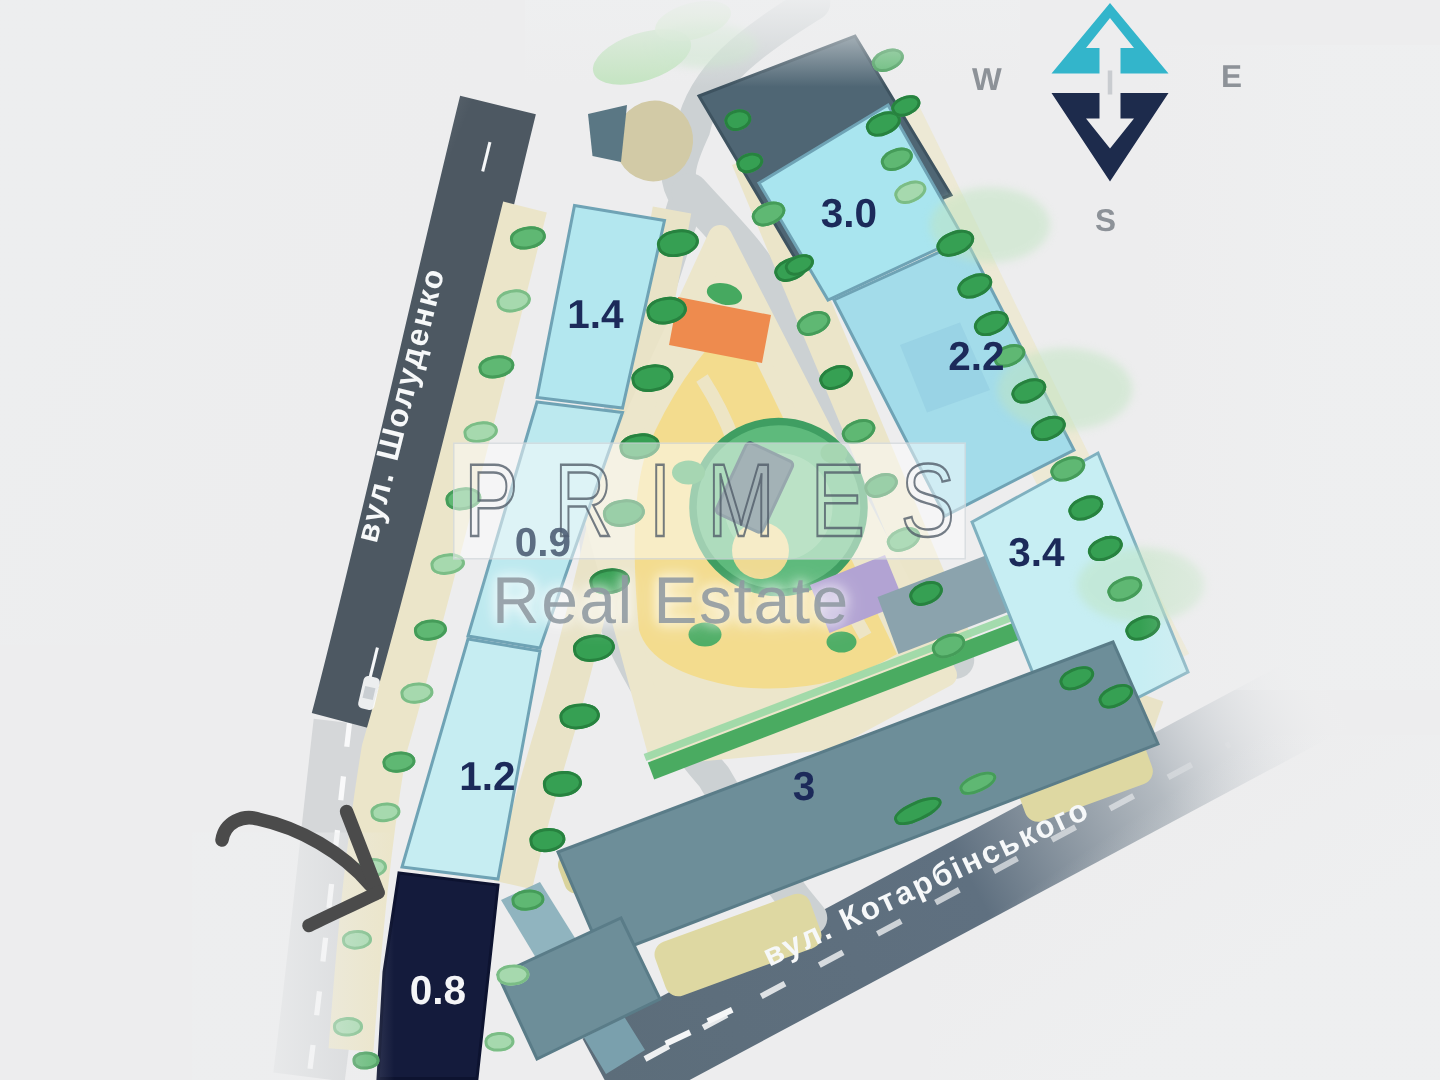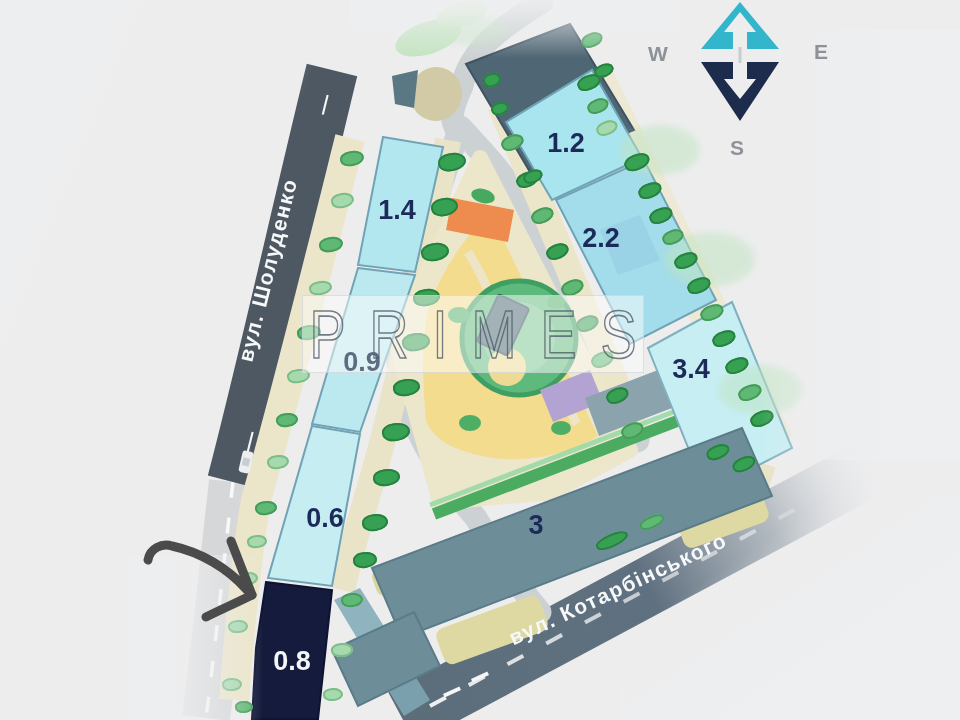--- a/index.html
+++ b/index.html
@@ -207,38 +207,39 @@
       <div class="tree" style="left: 483px; top: 73px; width: 18px; height: 14px; background: rgb(54, 160, 83); box-shadow: rgb(39, 130, 63) 0px 0px 0px 2px inset; transform: rotate(-20deg);"></div>
       <div class="tree" style="left: 491px; top: 101.5px; width: 18px; height: 13px; background: rgb(54, 160, 83); box-shadow: rgb(39, 130, 63) 0px 0px 0px 2px inset; transform: rotate(-20deg);"></div>
       <div class="tree" style="left: 523px; top: 169.5px; width: 20px; height: 13px; background: rgb(54, 160, 83); box-shadow: rgb(39, 130, 63) 0px 0px 0px 2px inset; transform: rotate(-24deg);"></div>
       <div class="tree" style="left: 595px; top: 533.5px; width: 34px; height: 13px; background: rgb(54, 160, 83); box-shadow: rgb(39, 130, 63) 0px 0px 0px 2px inset; transform: rotate(-25deg);"></div>
       <div class="tree" style="left: 639px; top: 516px; width: 26px; height: 12px; background: rgb(95, 184, 115); box-shadow: rgb(69, 156, 89) 0px 0px 0px 2px inset; transform: rotate(-25deg);"></div>
     </div>
 
   <div id="wm-band" class="abs">
     <span id="wm-brand">PRIMES</span>
   </div>
+  <div id="wm-sub" class="abs">Real Estate</div>
 
   <div id="street-sholudenko" class="abs street">вул. Шолуденко</div>
   <div id="street-kotarbinskogo" class="abs street">вул. Котарбінського</div>
   <span class="street-dash" style="left:314px;top:93px;transform:rotate(-76deg);">—</span>
   <span class="street-dash" style="left:239px;top:430px;transform:rotate(-76deg);">—</span>
 
   <div id="fade-tl" class="fade"></div>
   <div id="fade-top" class="fade"></div>
   <div id="fade-right" class="fade"></div>
   <div id="fade-br" class="fade"></div>
   <div id="fade-bl" class="fade"></div>
 
   <div class="abs blabel" style="left:397px;top:210px;">1.4</div>
   <div class="abs blabel muted" style="left:362px;top:362px;">0.9</div>
-  <div class="abs blabel" style="left:325px;top:518px;">0.6</div>
+  <div class="abs blabel" style="left:325px;top:518px;">1.2</div>
   <div class="abs blabel light" style="left:292px;top:661px;">0.8</div>
-  <div class="abs blabel" style="left:566px;top:143px;">1.2</div>
-  <div class="abs blabel" style="left:601px;top:238px;">2.2</div>
+  <div class="abs blabel" style="left:566px;top:143px;">3.0</div>
+  <div class="abs blabel" style="left:651px;top:238px;">2.2</div>
   <div class="abs blabel" style="left:691px;top:369px;">3.4</div>
   <div class="abs blabel" style="left:536px;top:525px;">3</div>
 
   <svg id="compass-svg" width="960" height="720" viewBox="0 0 960 720">
     <rect x="738.5" y="47" width="3" height="16" fill="#c9ccd0"></rect>
     <path d="M740,2 L779,49 L747,49 L747,32 L756,32 L740,12 L724,32 L733,32 L733,49 L701,49 Z" fill="#33b5cb"></path>
     <path d="M701,62 L733,62 L733,79 L724,79 L740,99 L756,79 L747,79 L747,62 L779,62 L740,121 Z" fill="#1d2b4c"></path>
   </svg>
   <span class="abs compass-letter" style="left:648px;top:42px;">W</span>
   <span class="abs compass-letter" style="left:814px;top:40px;">E</span>

